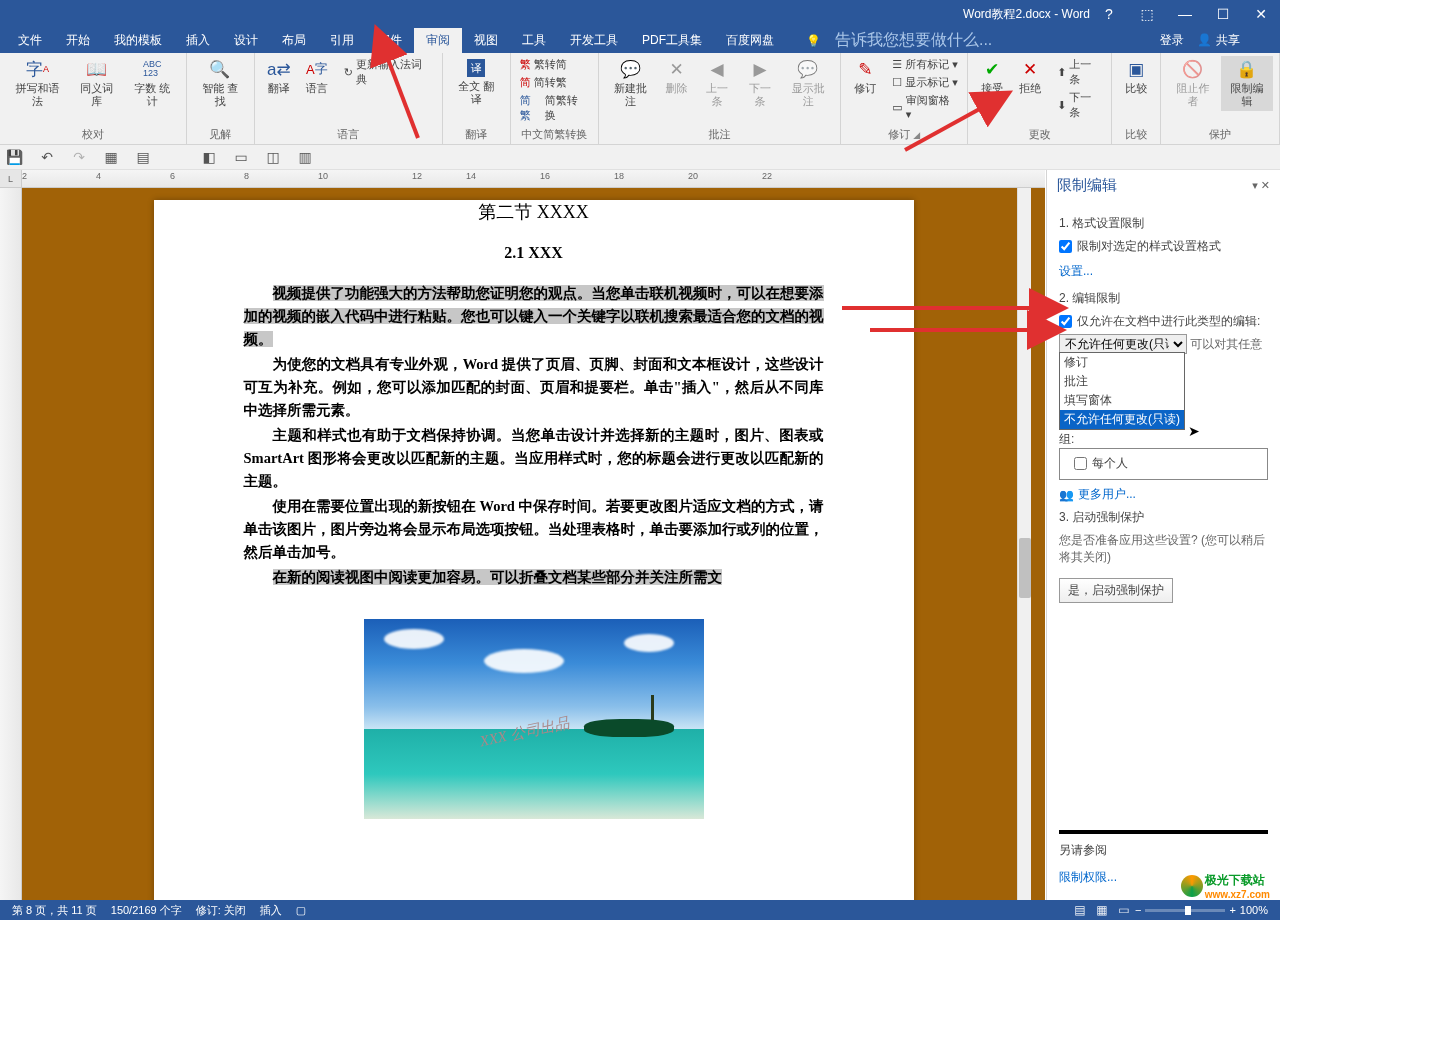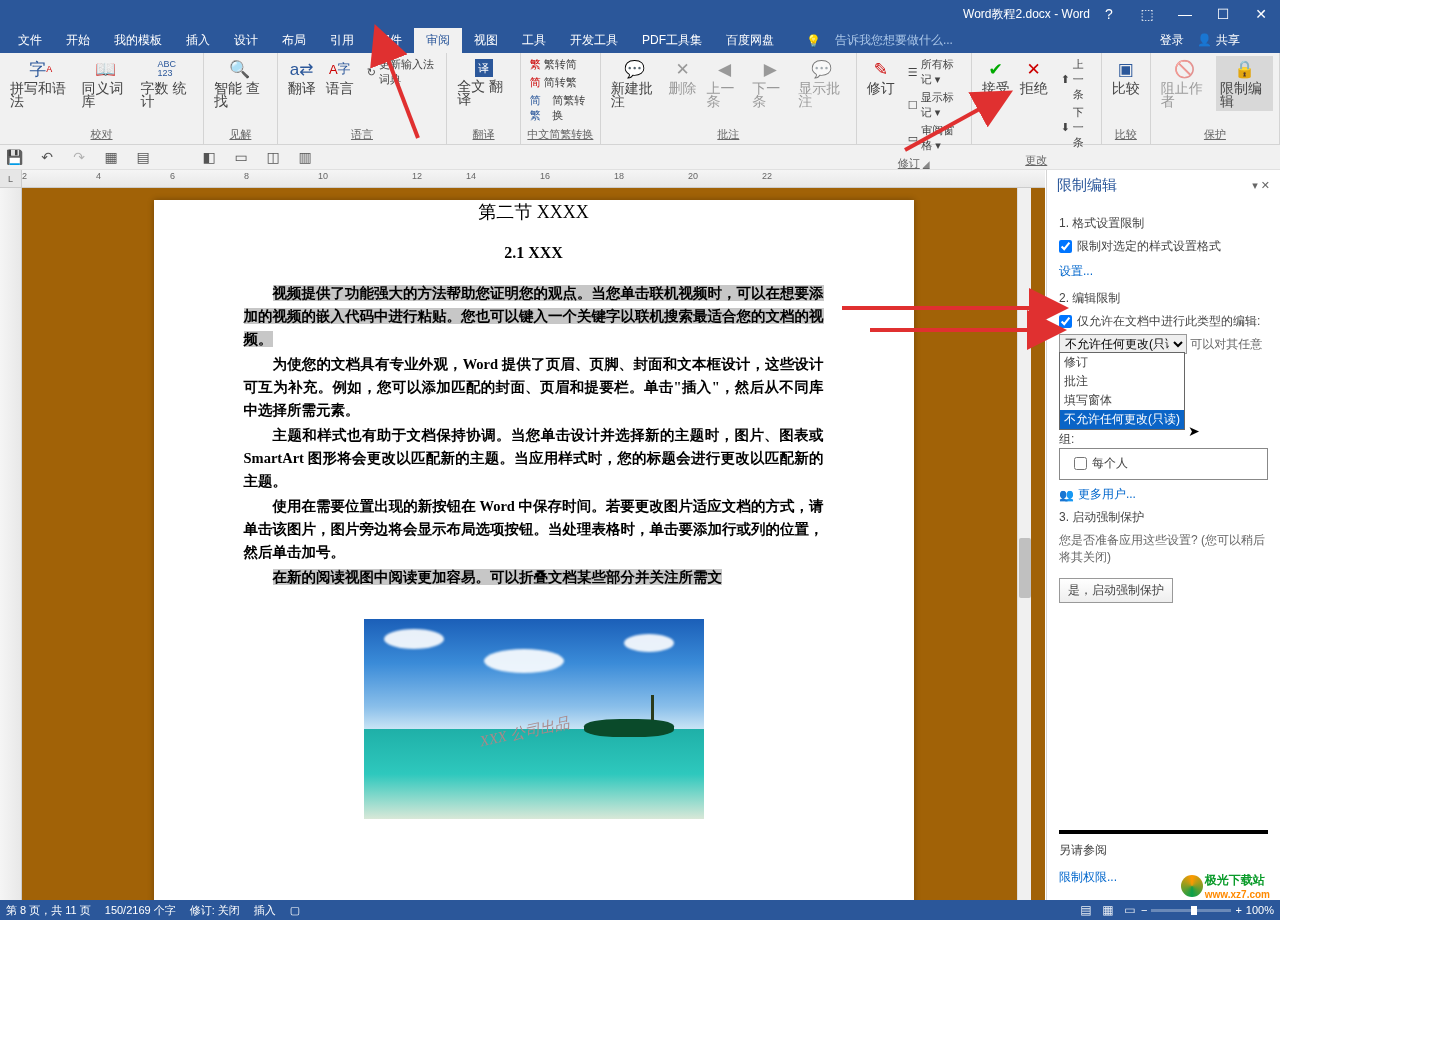--- a/index.html
+++ b/index.html
@@ -11,32 +11,32 @@
 .titlebar .left { width: 300px; }
 .titlebar .right { display: flex; }
 .titlebar .win-btn { width: 38px; height: 28px; display: flex; align-items: center; justify-content: center; font-size: 14px; }
 
 
 .menubar { height: 25px; background: #2b579a; color: #fff; display: flex; align-items: center; padding-left: 6px; }
 .menubar .tab { padding: 4px 12px; font-size: 12px; cursor: pointer; }
 .menubar .tab.active { background: #f1f1f1; color: #2b579a; }
 .menubar .spacer { flex: 1; }
 .menubar .right { display: flex; align-items: center; padding-right: 40px; }
-.menubar .tellme { color: #aac6e8; font-size: 12px; margin-left: 14px; }
+.menubar .tellme { color: #aac6e8; font-size: 16px; margin-left: 14px; }
 .menubar .bulb { color: #ffc83d; margin-left: 20px; }
 
 
 .ribbon { height: 92px; background: #f1f1f1; border-bottom: 1px solid #d4d4d4; display: flex; }
 .group { border-right: 1px solid #d4d4d4; display: flex; flex-direction: column; align-items: center; padding: 3px 6px 0 6px; }
 .group .items { flex: 1; display: flex; align-items: flex-start; gap: 2px; }
-.group .label { font-size: 11px; color: #666; padding: 2px 0; display: flex; align-items: center; gap: 3px; text-decoration: underline; }
+.group .label { font-size: 11px; color: #666; padding: 2px 0; display: flex; align-items: center; gap: 3px; }
 .group .launcher { font-size: 9px; color: #888; }
 .rbtn { display: flex; flex-direction: column; align-items: center; justify-content: flex-start; padding: 3px 4px; min-width: 36px; cursor: pointer; color:#444; font-size:11px; }
 .rbtn .icon { width: 20px; height: 20px; margin-bottom: 3px; display:flex; align-items:center; justify-content:center; font-size:17px; }
-.rbtn .lbl { font-size: 14px; color: #444; line-height: 13px; }
+.rbtn .lbl { font-size: 11px; color: #444; line-height: 13px; text-align: center; }
 .rbtn.disabled { opacity: 0.5; }
 .vstack { display:flex; flex-direction:column; gap:1px; font-size:11px; color:#444; }
 .vstack .row { display:flex; align-items:center; gap:3px; padding:1px 3px; }
 
 
 .qat { height: 25px; background: #f1f1f1; border-bottom: 1px solid #e0e0e0; display: flex; align-items: center; padding-left: 6px; gap: 14px; }
 .qat .qbtn { width: 18px; height: 18px; display: flex; align-items: center; justify-content: center; color: #555; font-size: 14px; }
 
 
 .main { position: absolute; top: 170px; left: 0; right: 0; bottom: 20px; display: flex; }
@@ -79,21 +79,21 @@
 .dropdown-open .opt.hl { background:#0a64c7; color:#fff; }
 .cursor-arrow { position:absolute; top:70px; left:128px; font-size:14px; color:#000; z-index:11; }
 .pbody .note { color: #666; font-size:12px; margin:4px 0 8px; }
 .exc-box { border:1px solid #888; min-height:32px; padding:2px; margin-bottom:6px; }
 .exc-box label { font-size:12px;padding-left:12px; }
 .more-link { color:#0066cc; font-size:12px; display:flex; align-items:center; gap:4px; }
 .btn { border:1px solid #999; background:linear-gradient(#fff,#eee); padding:3px 8px; font-size:12px; display:inline-block; margin-top:4px; }
 .see-also { position:absolute; bottom:10px; left:12px; right:12px; border-top:4px solid #000000; padding-top:8px; }
 
 
-.statusbar { position:absolute; bottom:0; left:0; right:0; height:20px; background:#2b579a; color:#fff; display:flex; align-items:center; font-size:11px; padding:0 6px; }
+.statusbar { position:absolute; bottom:0; left:0; right:0; height:20px; background:#2b579a; color:#fff; display:flex; align-items:center; font-size:11px; padding:0 12px; }
 .statusbar .seg { margin-right:14px; }
 .statusbar .spacer { flex:1; }
 .statusbar .viewbtn { width:22px; height:18px; display:flex; align-items:center; justify-content:center; opacity:0.9; font-size:12px; }
 .statusbar .zoom { display:flex; align-items:center; gap:4px; }
 .statusbar .zoom .slider { width:80px; height:3px; background:#6a89b8; position:relative; }
 .statusbar .zoom .slider .thumb { position:absolute; left:50%; top:-3px; width:6px; height:9px; background:#fff; }
 
 
 .arrow { position:absolute; z-index:100; pointer-events:none; }
 .arrow svg { overflow:visible; }

